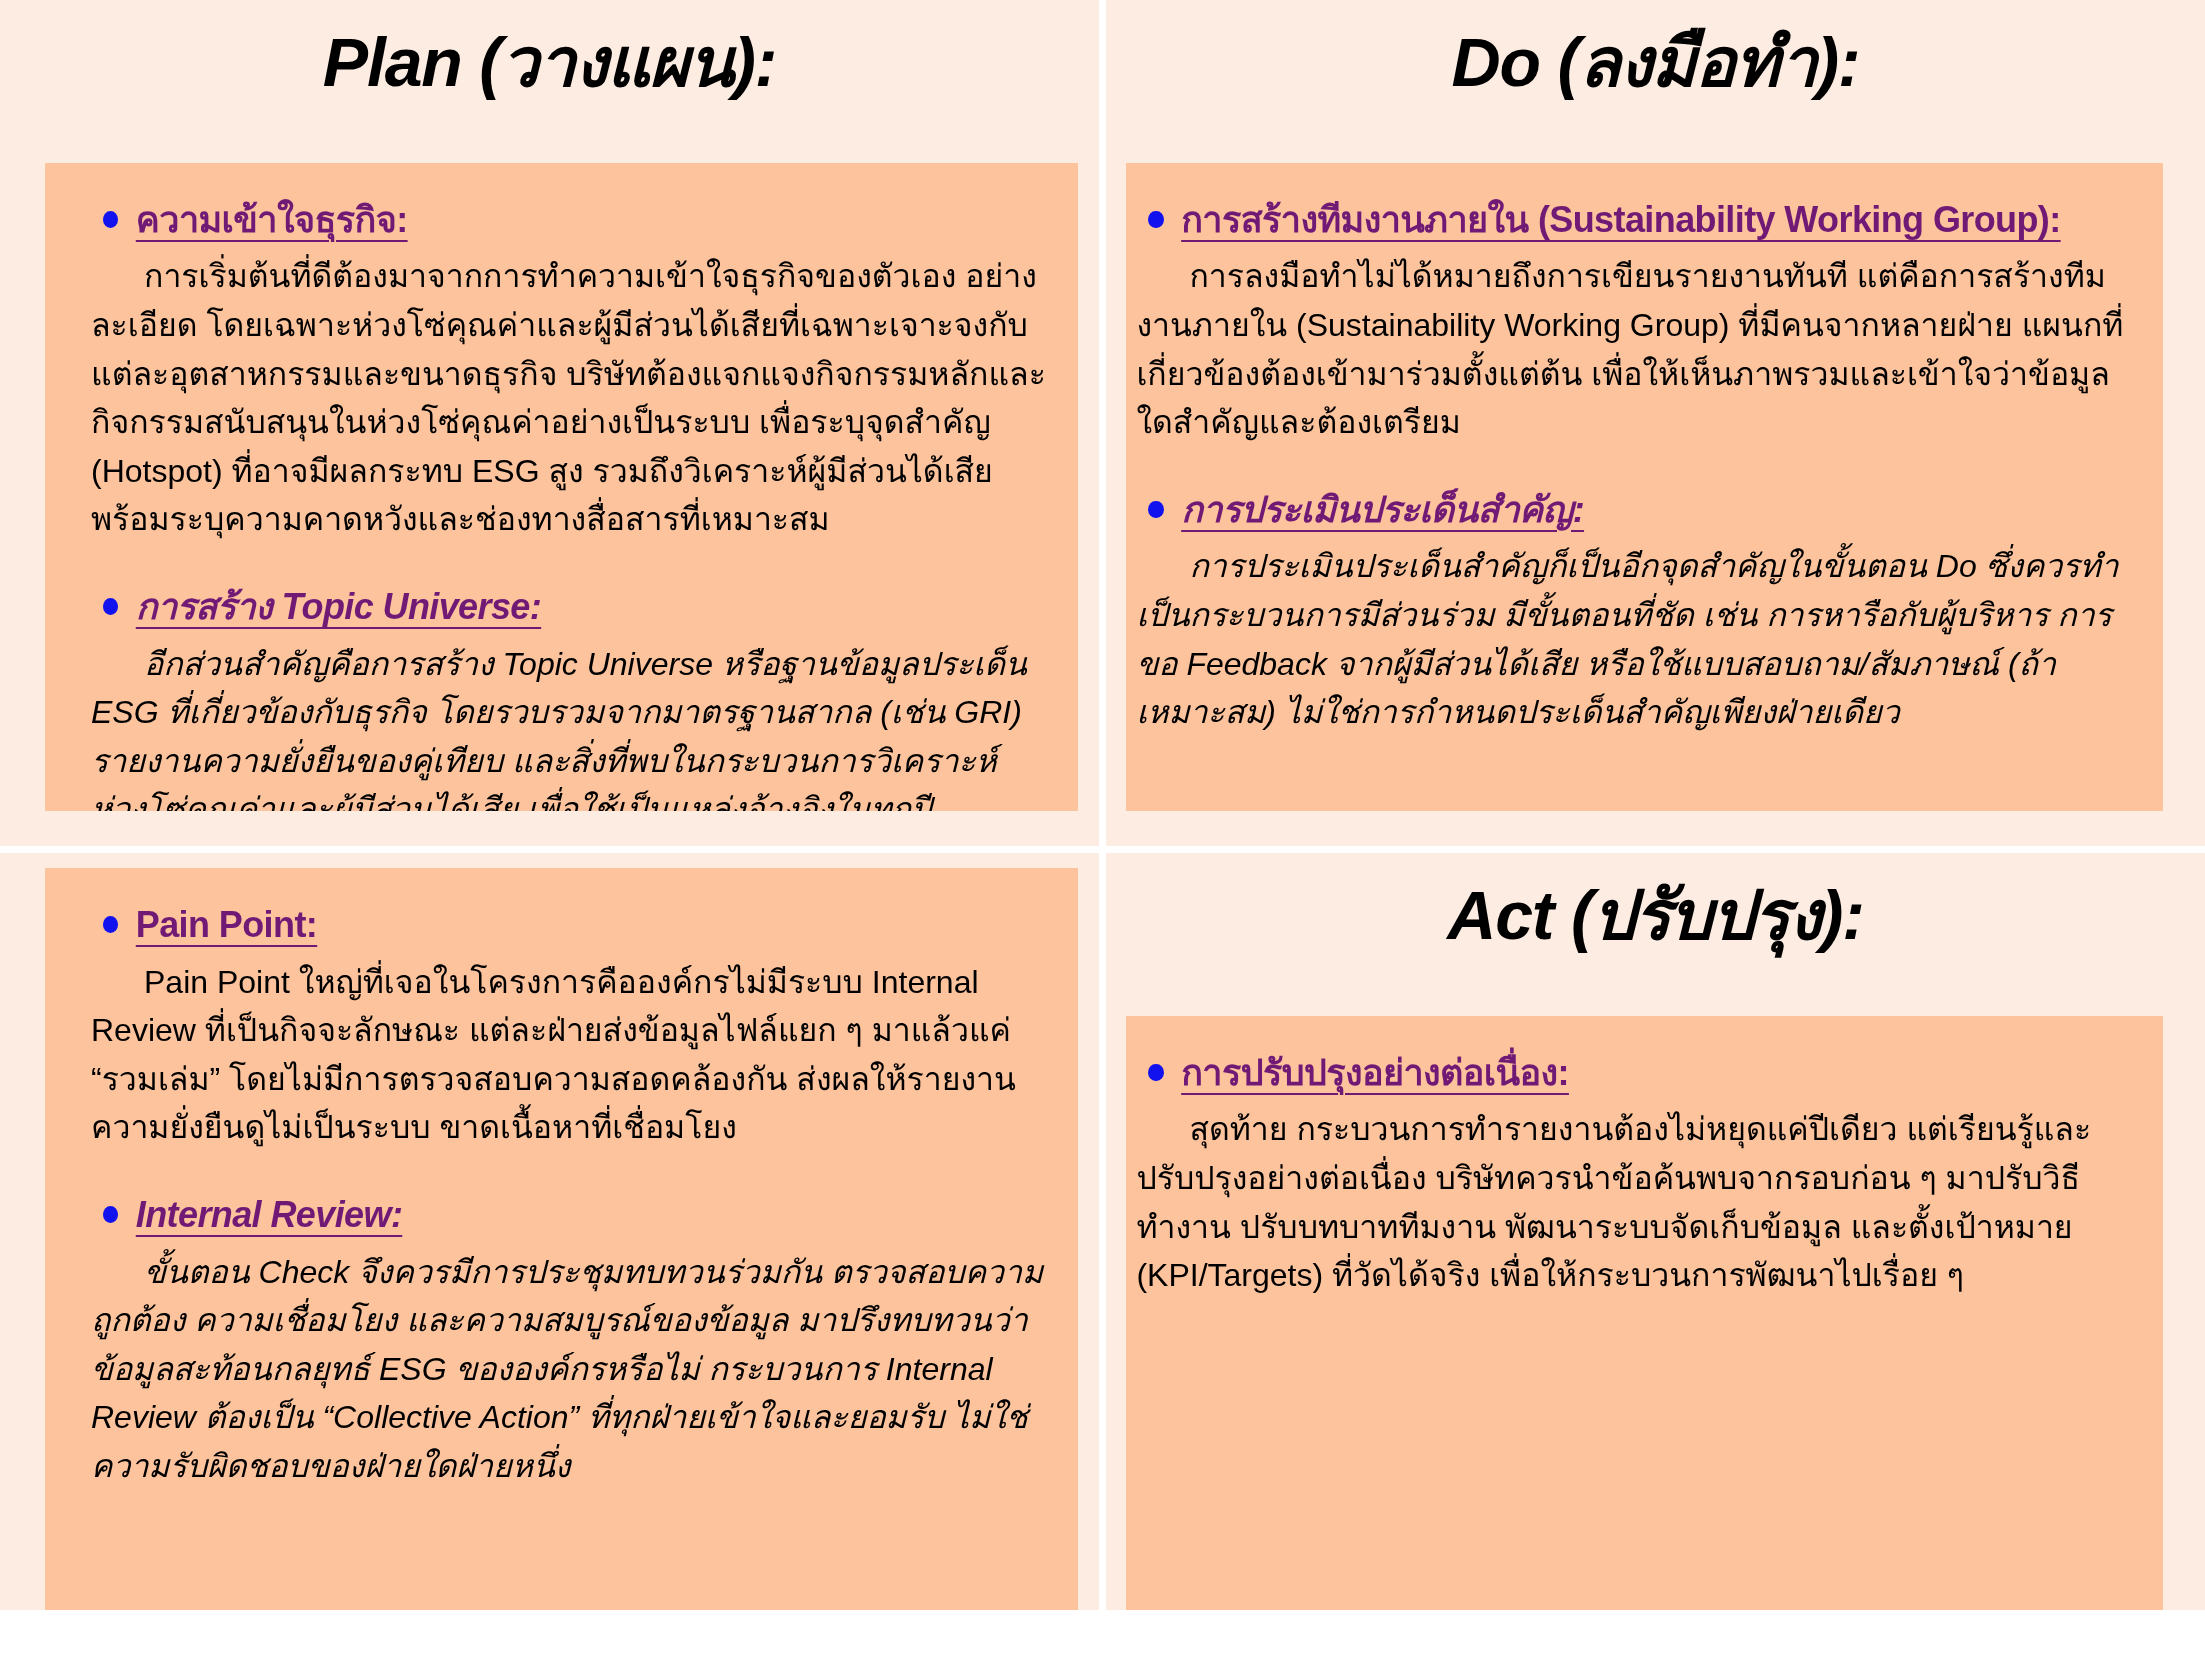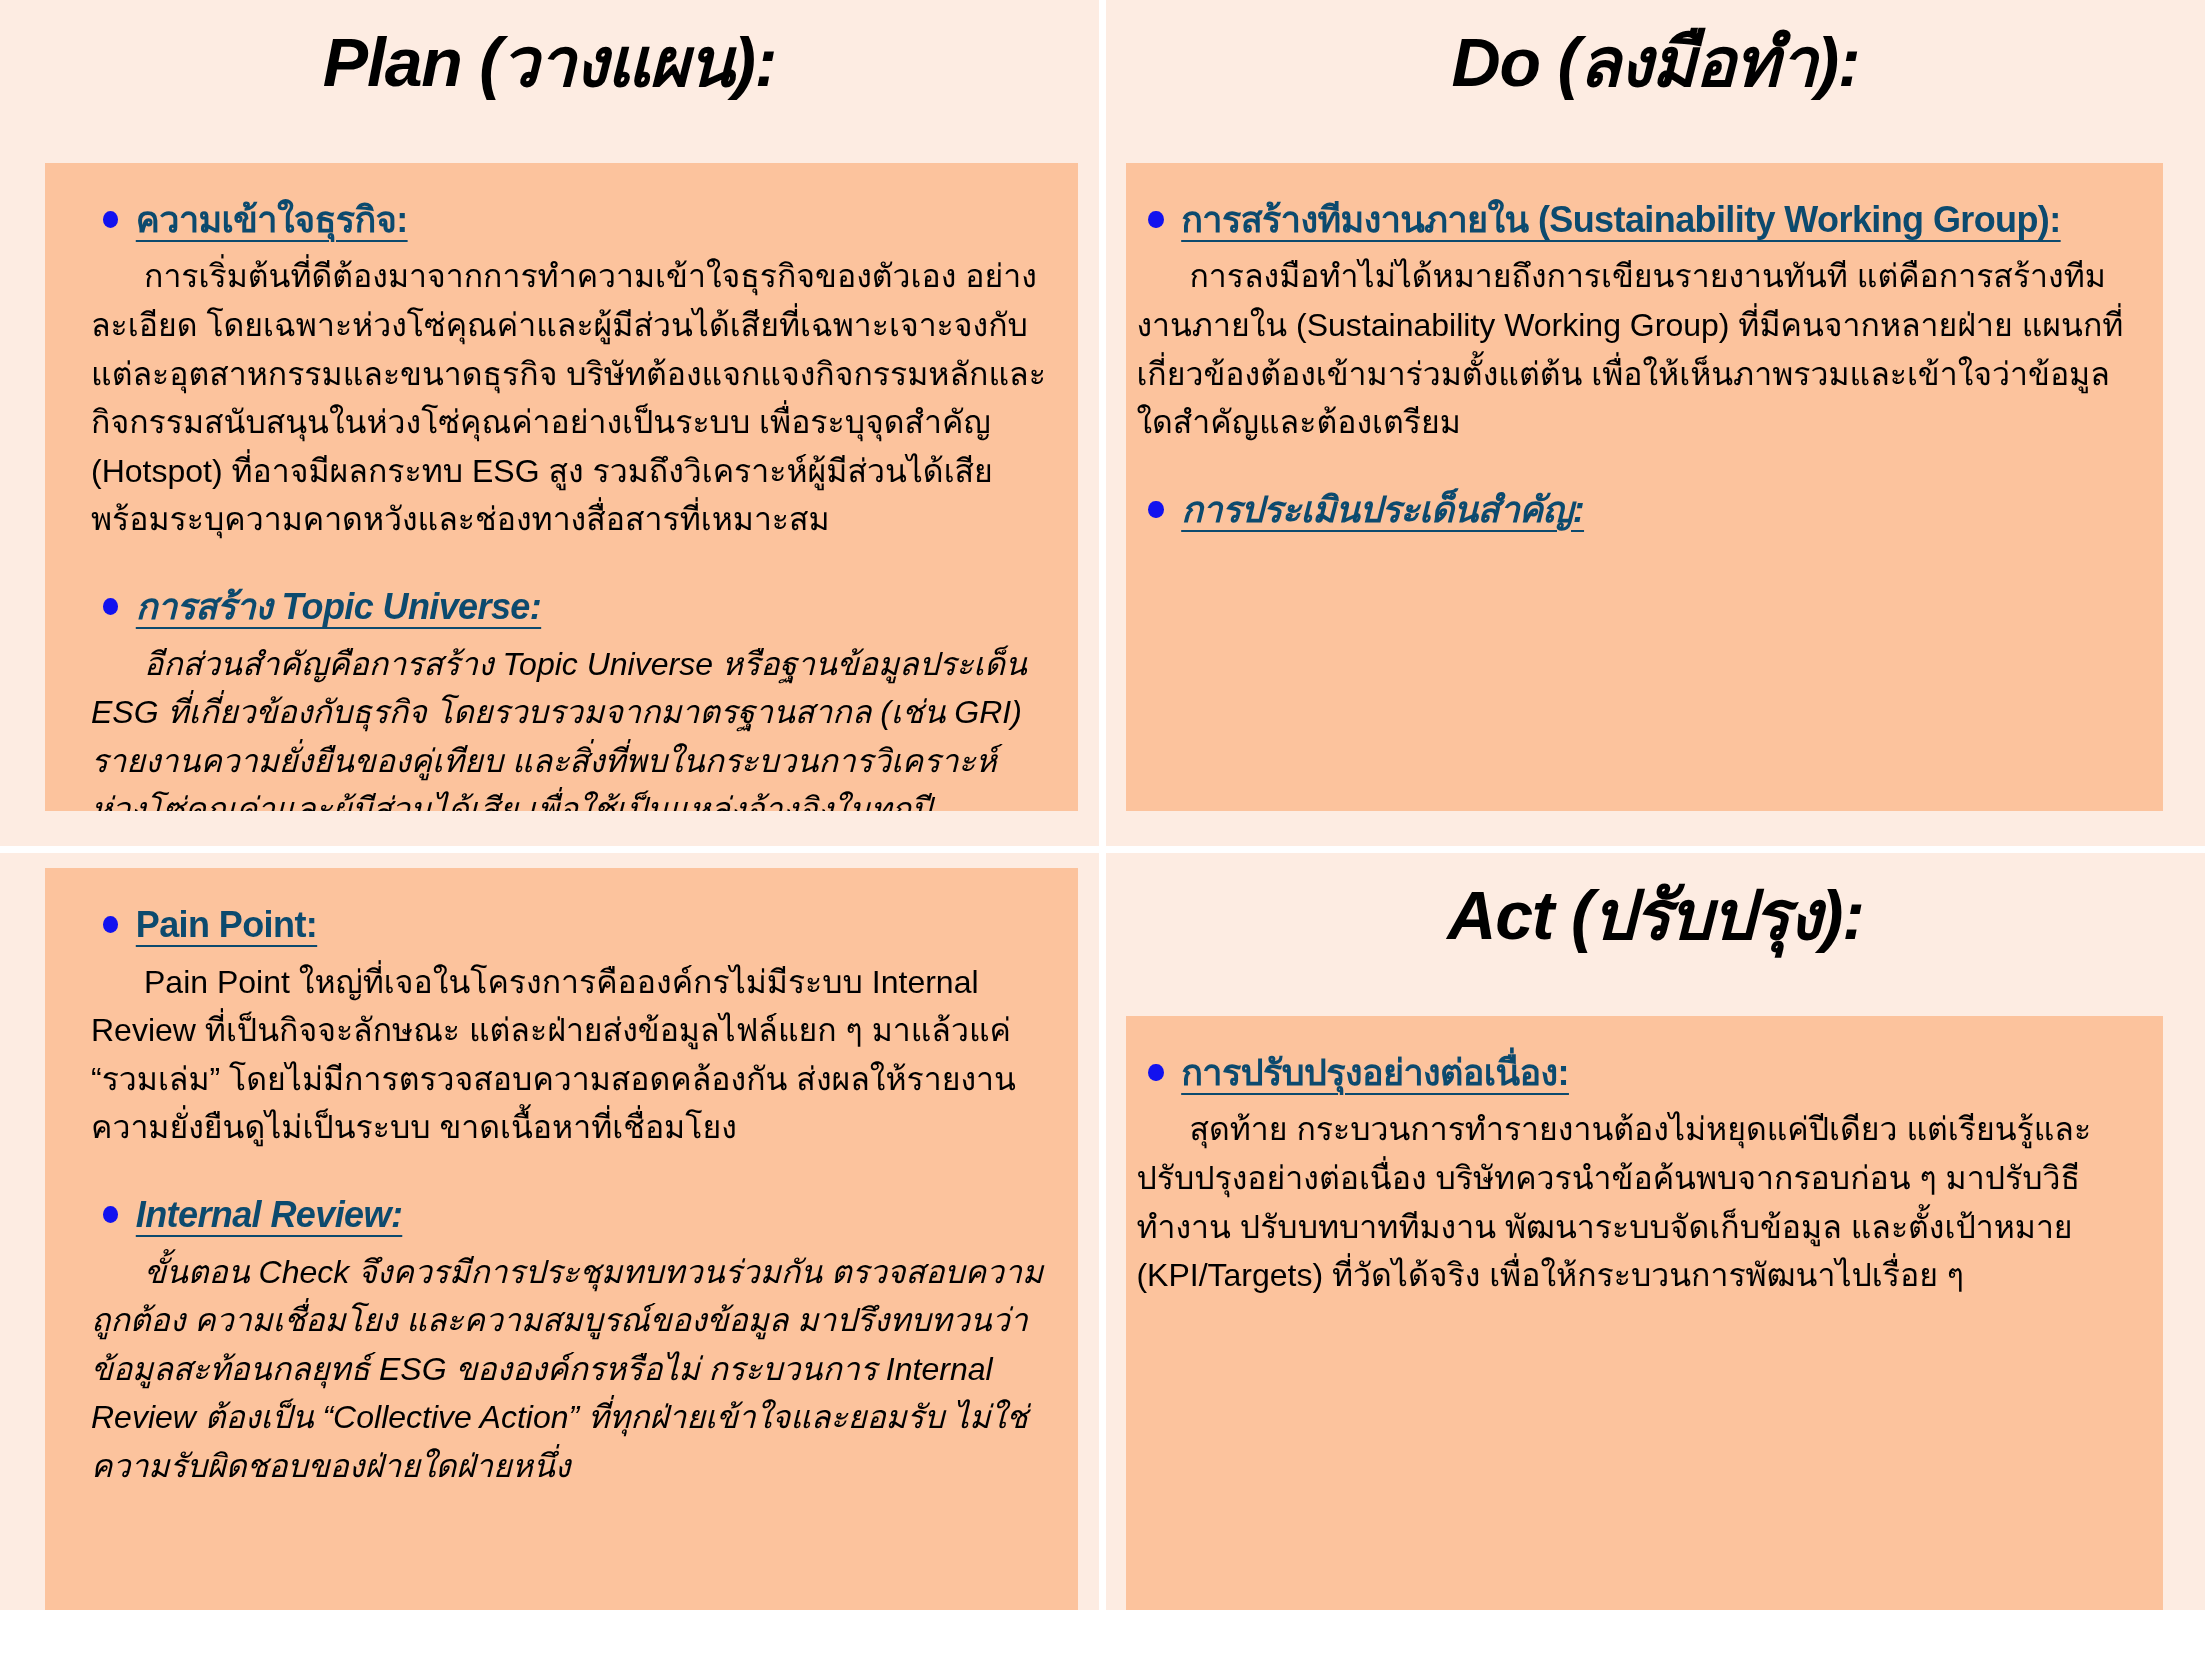--- a/index.html
+++ b/index.html
@@ -53,21 +53,21 @@
   }
   .dot {
     width: 15.7px;
     height: 17.5px;
     border-radius: 50%;
     background: #1212ef;
     margin-right: 17.5px;
     flex: none;
   }
   .bullet-heading {
-    color: #0c4a6e;
+    color: #701a75;
     font-weight: bold;
     font-size: 36px;
     letter-spacing: -0.6px;
     line-height: 1.25;
     text-decoration: underline;
     text-decoration-thickness: 2.3px;
     text-underline-offset: 8.2px;
   }
   .bullet-body {
     margin: 0;
@@ -111,20 +111,21 @@
           <span class="dot"></span>
           <span class="bullet-heading">การสร้างทีมงานภายใน (Sustainability Working Group):</span>
         </div>
         <p class="bullet-body">การลงมือทำไม่ได้หมายถึงการเขียนรายงานทันที แต่คือการสร้างทีมงานภายใน (Sustainability Working Group) ที่มีคนจากหลายฝ่าย แผนกที่เกี่ยวข้องต้องเข้ามาร่วมตั้งแต่ต้น เพื่อให้เห็นภาพรวมและเข้าใจว่าข้อมูลใดสำคัญและต้องเตรียม</p>
       </div>
       <div class="bullet-item">
         <div class="bullet-head">
           <span class="dot"></span>
           <span class="bullet-heading">การประเมินประเด็นสำคัญ:</span>
         </div>
+        <p class="bullet-body">การประเมินประเด็นสำคัญก็เป็นอีกจุดสำคัญในขั้นตอน Do ซึ่งควรทำเป็นกระบวนการมีส่วนร่วม มีขั้นตอนที่ชัด เช่น การหารือกับผู้บริหาร การขอ Feedback จากผู้มีส่วนได้เสีย หรือใช้แบบสอบถาม/สัมภาษณ์ (ถ้าเหมาะสม) ไม่ใช่การกำหนดประเด็นสำคัญเพียงฝ่ายเดียว</p>
       </div>
     </div>
   </section>
 
   <section class="quadrant col-left row-bottom">
     <div class="box">
       <div class="bullet-item">
         <div class="bullet-head">
           <span class="dot"></span>
           <span class="bullet-heading">Pain Point:</span>

